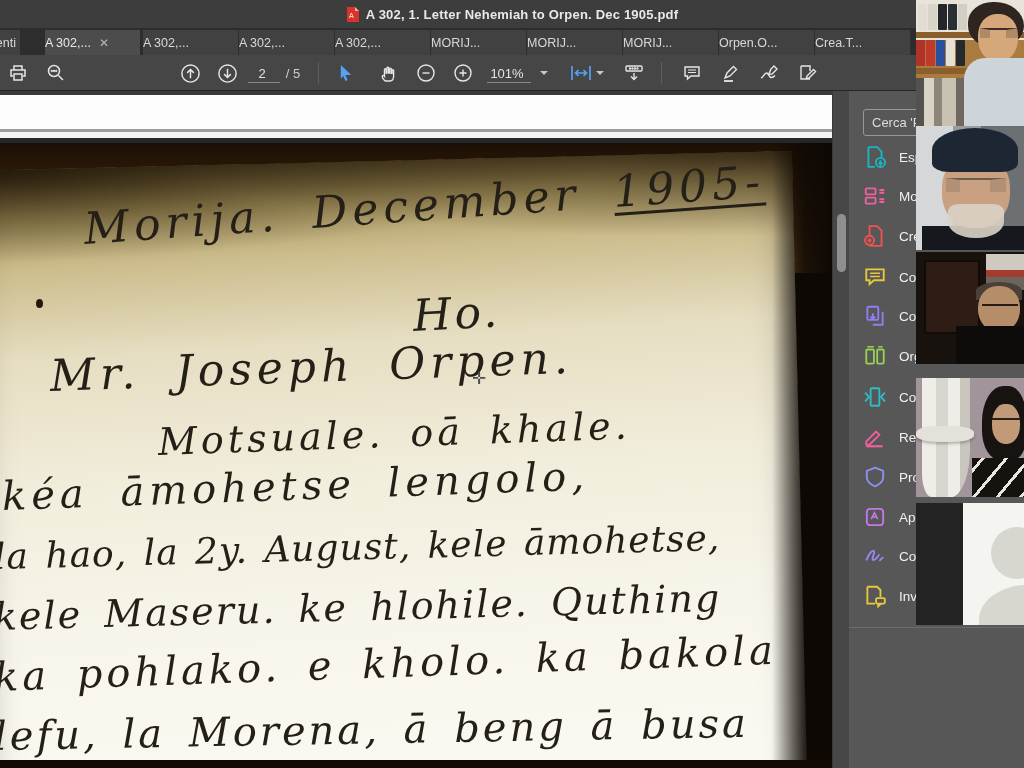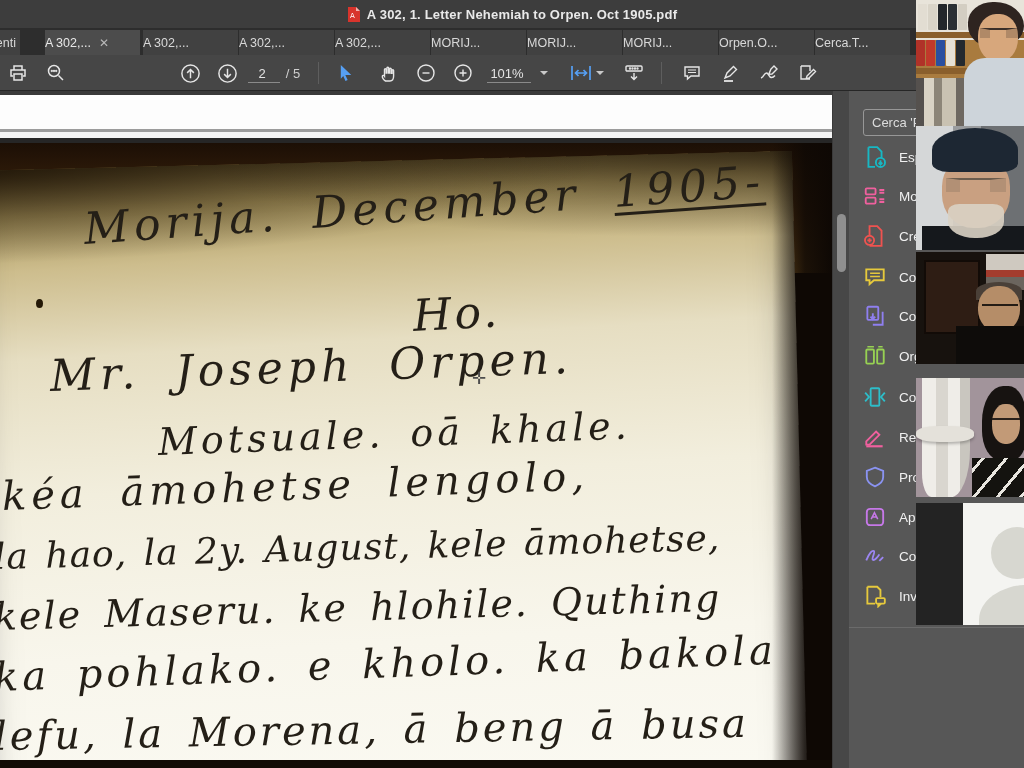--- a/index.html
+++ b/index.html
@@ -123,21 +123,21 @@
 <div id="app">
 
   <div class="titlebar">
     <span class="pdficon">
       <svg viewBox="0 0 13 15">
           <path d="M1 0h8l4 4v11H1z" fill="#d8342c"></path>
           <path d="M9 0l4 4H9z" fill="#f2b2ae"></path>
           <text x="3" y="11" font-size="7" fill="#fff" font-family="DejaVu Sans">A</text>
         </svg>
     </span>
-    <span class="title">A 302, 1. Letter Nehemiah to Orpen. Oct 1905.pdf</span>
+    <span class="title">A 302, 1. Letter Nehemiah to Orpen. Dec 1905.pdf</span>
   </div>
 
   <div class="tabbar" id="tabbar">
     <div class="tab" style="left:-56px;width:76px;justify-content:flex-end;padding-right:4px;">
       <span>enti</span>
     </div>
   <div class="tab active" style="left: 45px; width: 95px;">
         <span>A 302,...</span>
         <span class="close">✕</span>
       </div>
@@ -156,21 +156,21 @@
       <div class="tab" style="left: 527px; width: 95px;">
         <span>MORIJ...</span>
       </div>
       <div class="tab" style="left: 623px; width: 95px;">
         <span>MORIJ...</span>
       </div>
       <div class="tab" style="left: 719px; width: 95px;">
         <span>Orpen.O...</span>
       </div>
       <div class="tab" style="left: 815px; width: 95px;">
-        <span>Cerca.T...</span>
+        <span>Crea.T...</span>
       </div>
     </div>
 
   <div class="toolbar">
     <div class="tbtn" style="left:4px;width:28px;">
       <svg width="20" height="20" viewBox="0 0 20 20" fill="none" stroke="#e6e6e6" stroke-width="1.5">
           <path d="M6 7V3h8v4M5 13H3V7h14v6h-2M6 11h8v6H6z"></path>
         </svg>
     </div>
     <div class="tbtn" style="left:42px;width:28px;">

